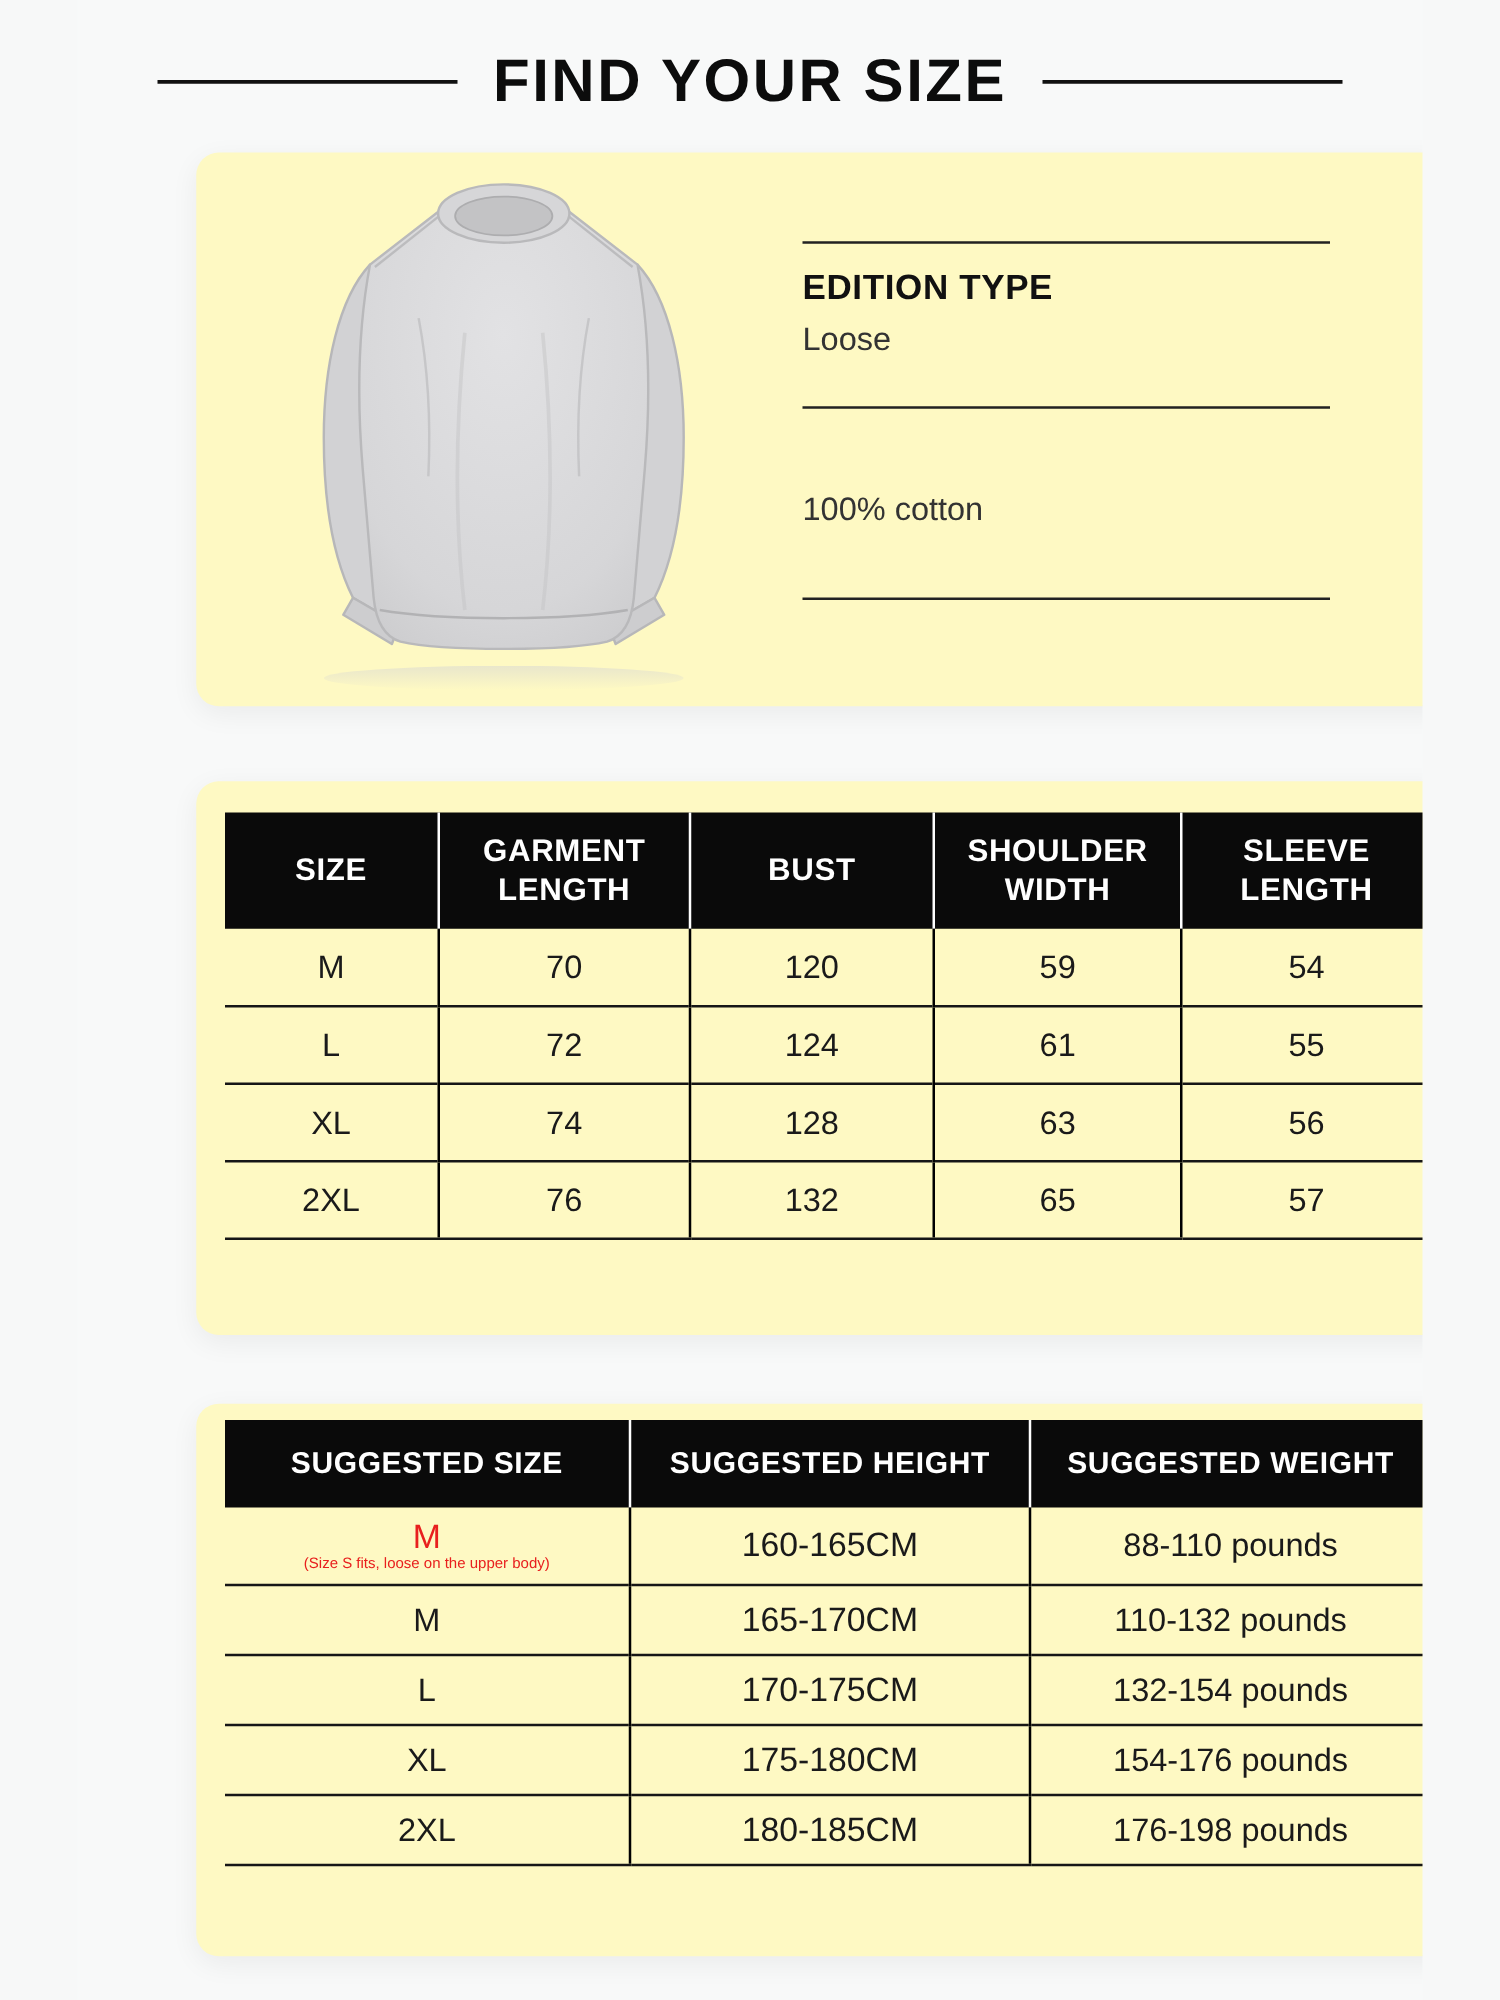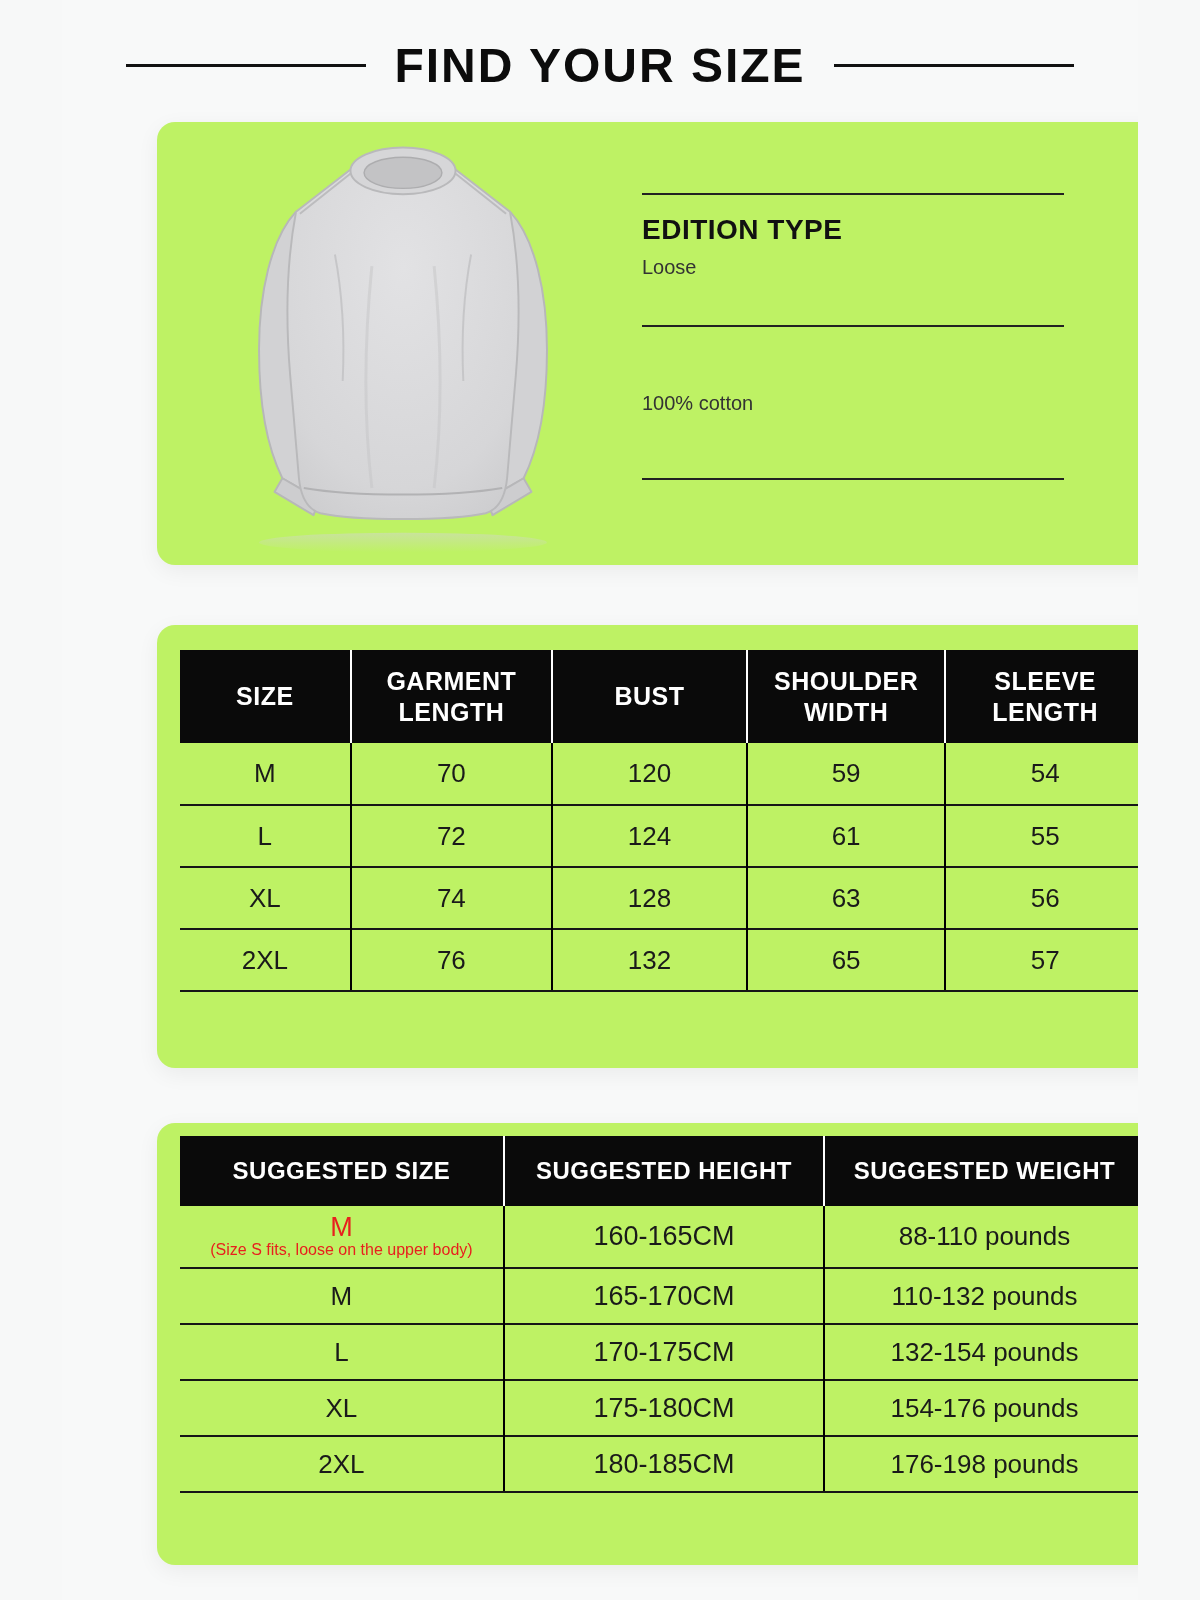--- a/index.html
+++ b/index.html
@@ -38,21 +38,21 @@
     letter-spacing: 2px;
     color: #0c0c0c;
     white-space: nowrap;
   }
 
   
   .card {
     position: absolute;
     left: 95px;
     width: 1010px;
-    background: #bef264;
+    background: #fef9c3;
     border-radius: 18px;
     box-shadow: 0 6px 22px rgba(0,0,0,0.06);
   }
   .card-product { top: 122px; height: 443px; }
   .card-chart   { top: 625px; height: 443px; }
   .card-ref     { top: 1123px; height: 442px; }
 
   
   .product-img {
     position: absolute;
@@ -77,21 +77,21 @@
     position: absolute;
     left: 0;
     font-size: 28px;
     font-weight: 700;
     letter-spacing: 0.5px;
     color: #111;
   }
   .spec-value {
     position: absolute;
     left: 0;
-    font-size: 20px;
+    font-size: 26px;
     color: #333;
   }
   .spec-heading.h1 { top: 92px; }
   .spec-value.v1   { top: 134px; }
   .spec-heading.h2 { top: 226px; }
   .spec-value.v2   { top: 270px; }
 
   
   table.sizes {
     border-collapse: collapse;
@@ -154,21 +154,21 @@
   table.reference td.col-height { font-size: 27px; }
   table.reference td.col-weight { font-size: 26px; }
   .red-size {
     color: #e8201e;
     font-size: 27px;
     line-height: 1.05;
     display: block;
   }
   .red-note {
     color: #e8201e;
-    font-size: 16px;
+    font-size: 12px;
     line-height: 1.15;
     display: block;
   }
 </style>
 </head>
 <body>
 
 <div class="page">
 
   <div class="title-row">

